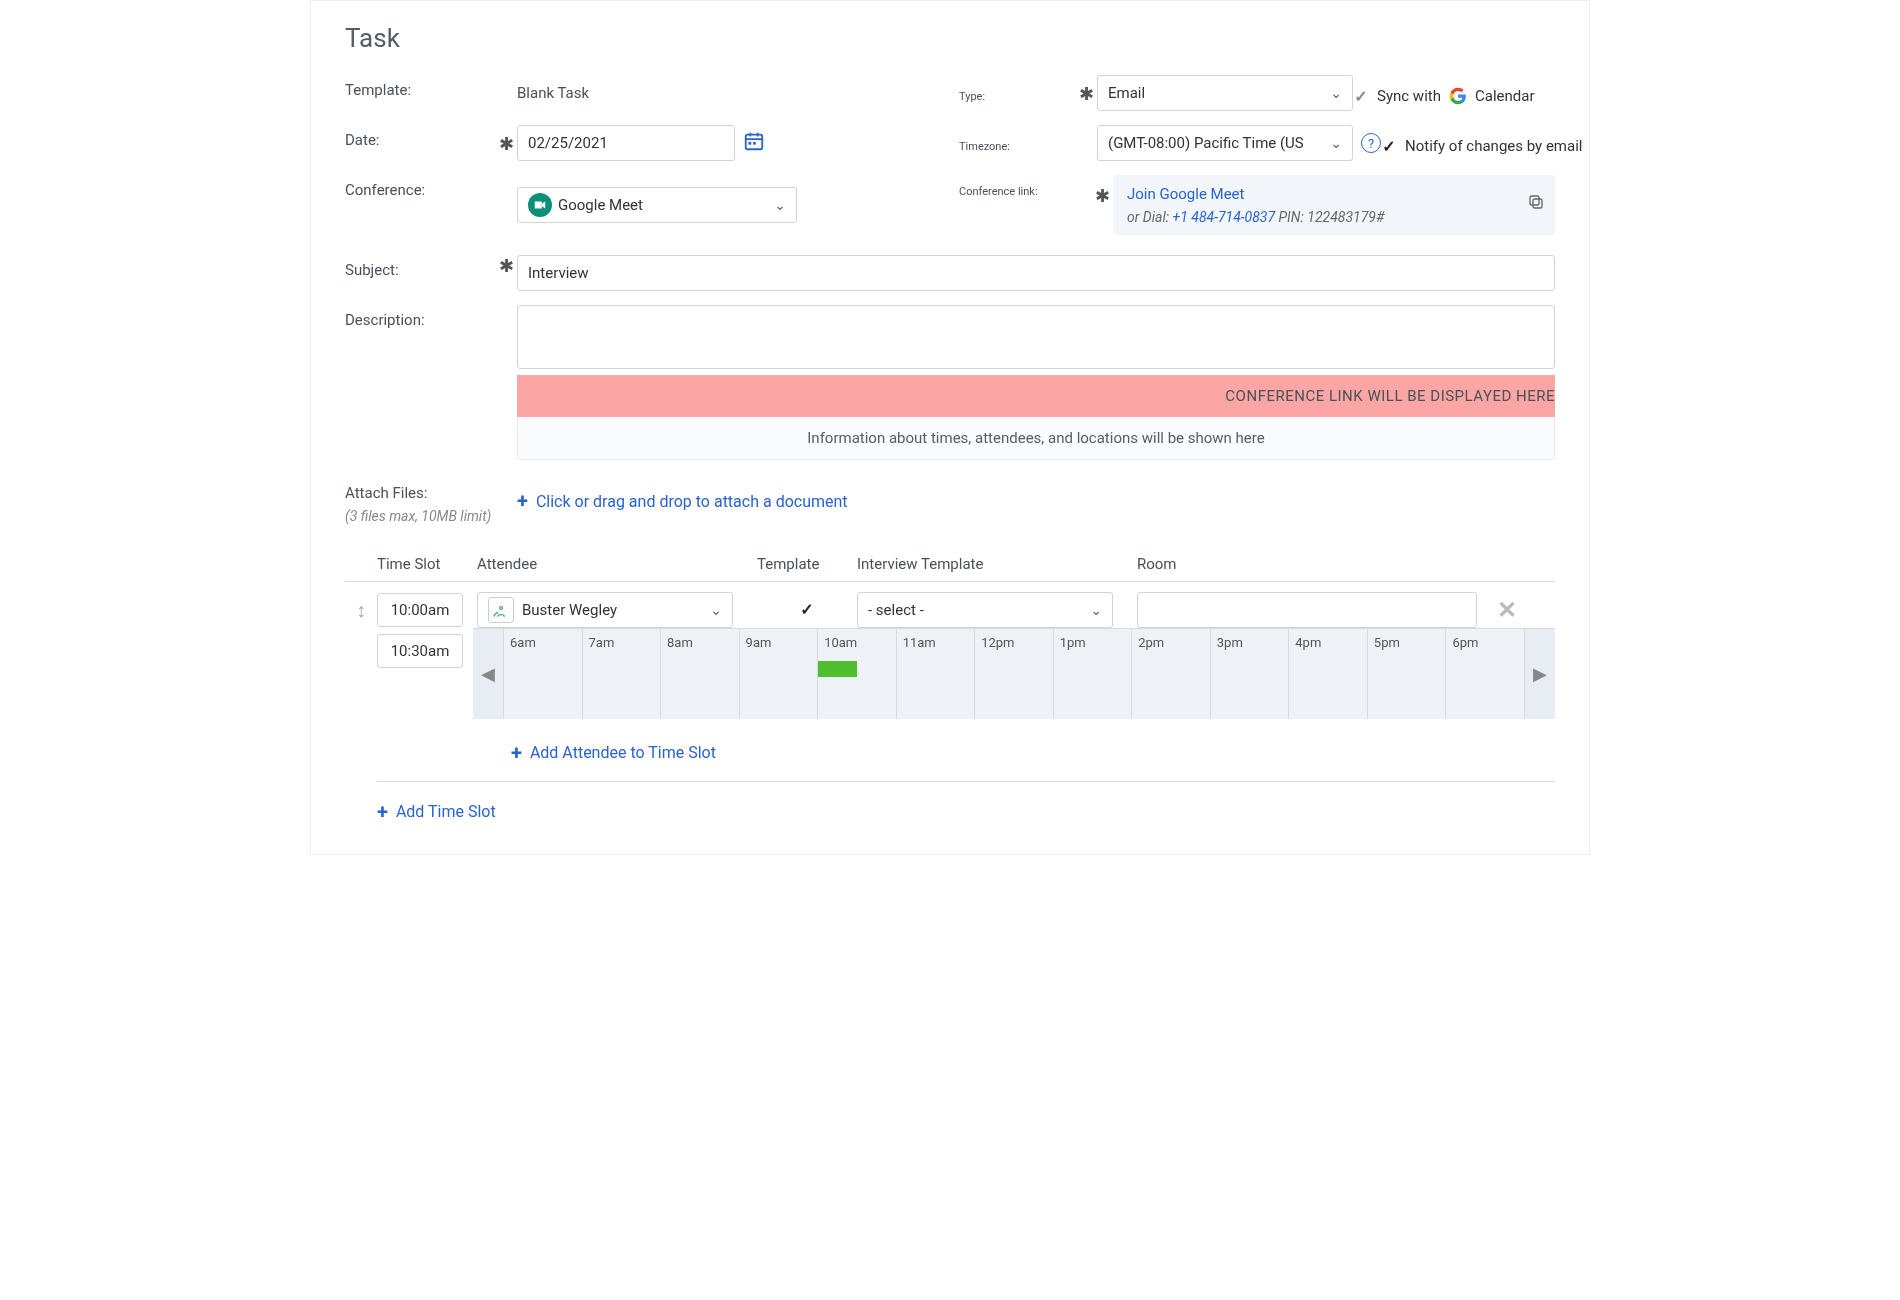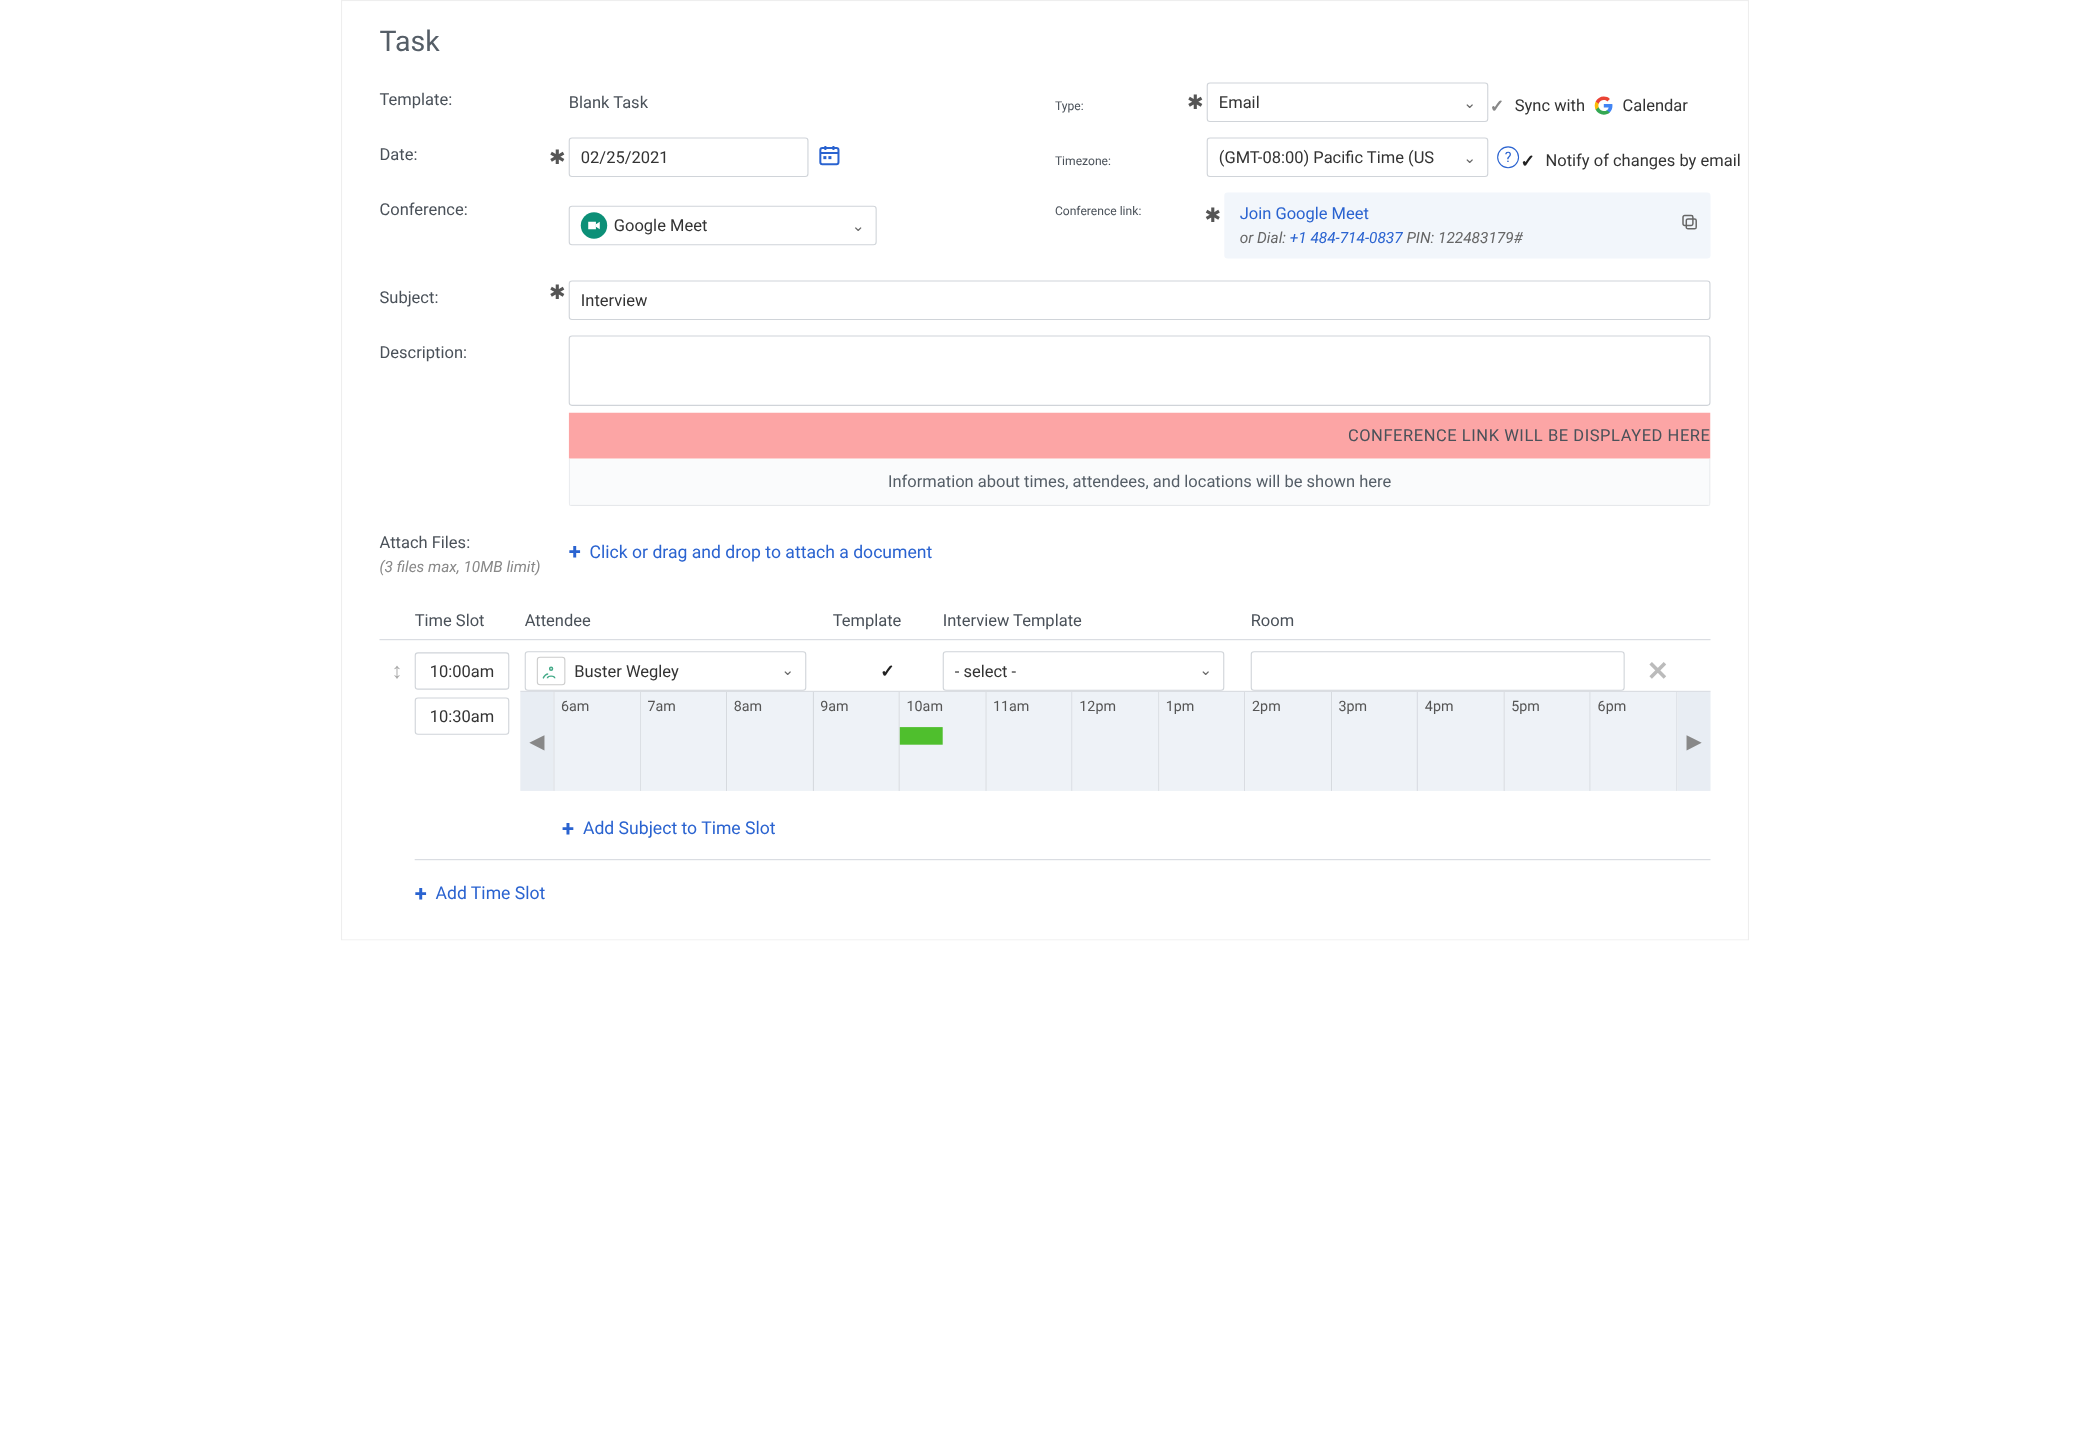--- a/index.html
+++ b/index.html
@@ -523,21 +523,21 @@
           <div class="tl-hour">4pm</div>
           <div class="tl-hour">5pm</div>
           <div class="tl-hour">6pm</div>
         </div>
       <div class="tl-arrow">▶</div>
     </div>
 
     <div class="slot-divider">
       <div class="link-btn" style="margin-left:134px;margin-top:22px;">
         <span class="plus-icon">+</span>
-        <span>Add Subject to Time Slot</span>
+        <span>Add Attendee to Time Slot</span>
       </div>
     </div>
 
     <div class="link-btn" style="margin-left:32px;margin-top:18px;">
       <span class="plus-icon">+</span>
       <span>Add Time Slot</span>
     </div>
   </div>
 </div>
 

